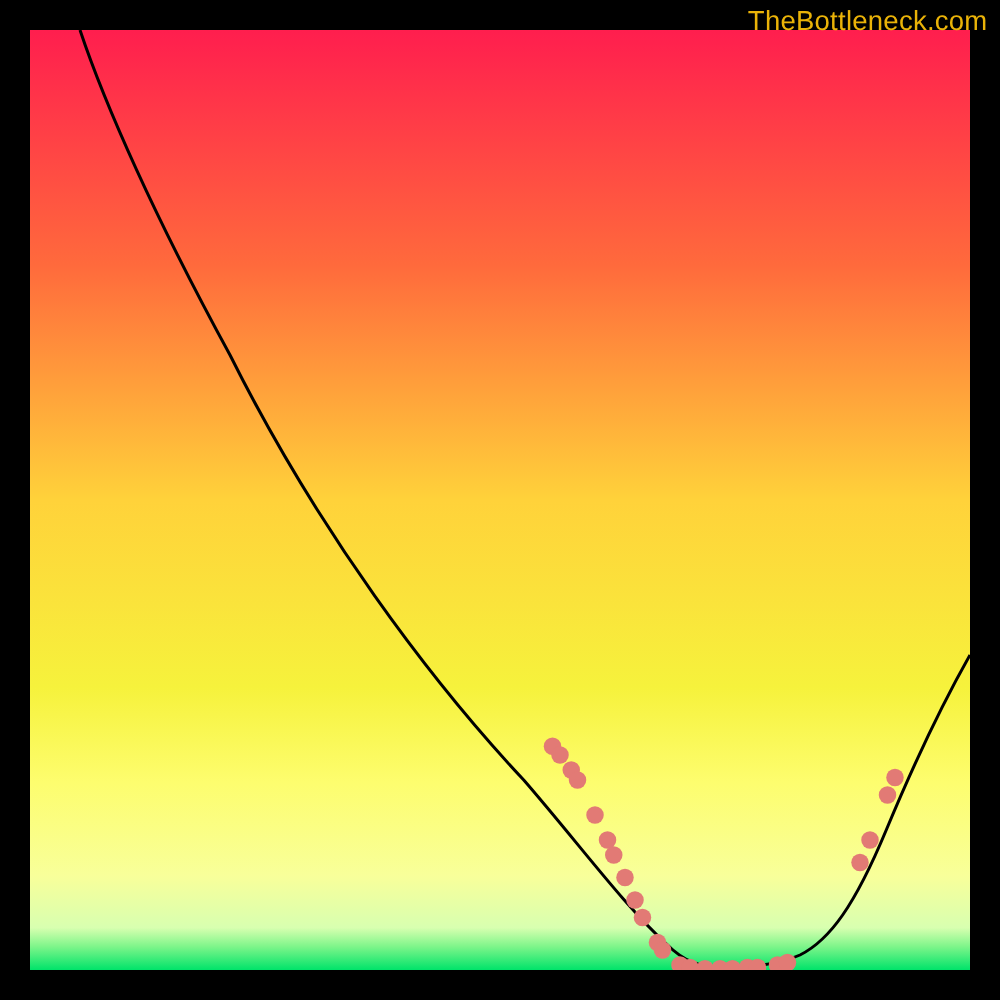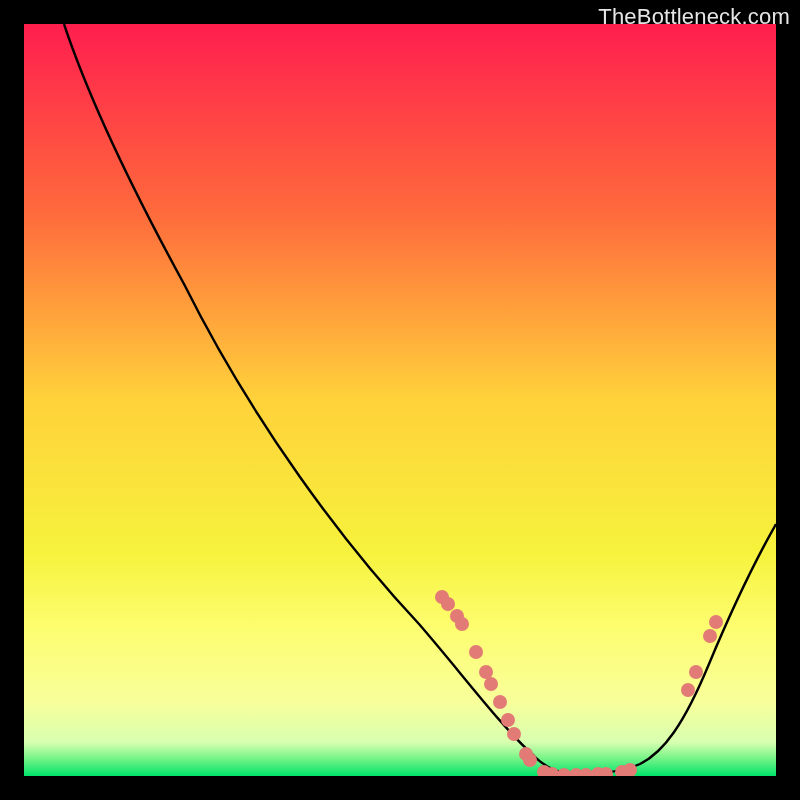--- a/index.html
+++ b/index.html
@@ -16,21 +16,21 @@
     left: 24px;
     top: 24px;
     width: 752px;
     height: 752px;
     background: #000;
   }
   .watermark {
     position: absolute;
     top: 4px;
     right: 10px;
-    color: #e5e5e5;
+    color: #eab308;
     font-size: 22px;
     letter-spacing: 0.2px;
     font-weight: 500;
   }
   svg {
     display: block;
   }
 </style>
 </head>
 <body>

